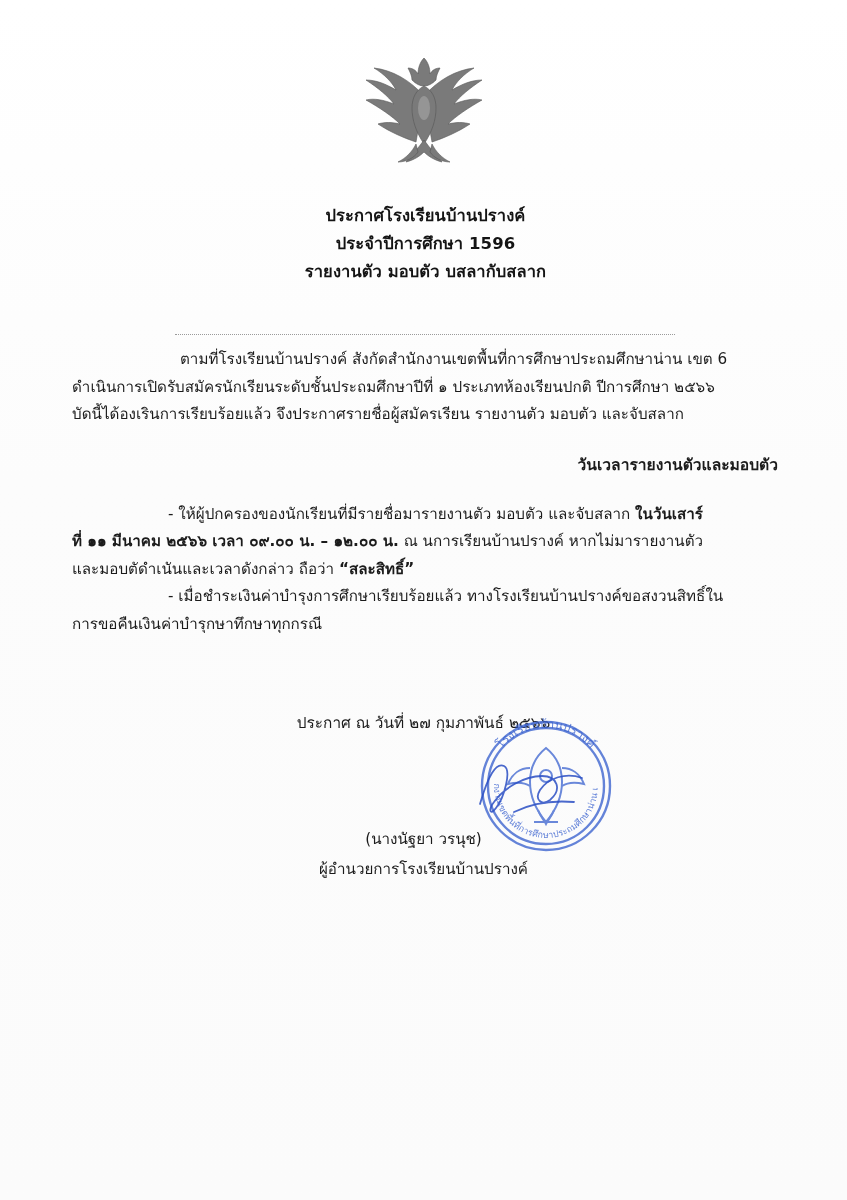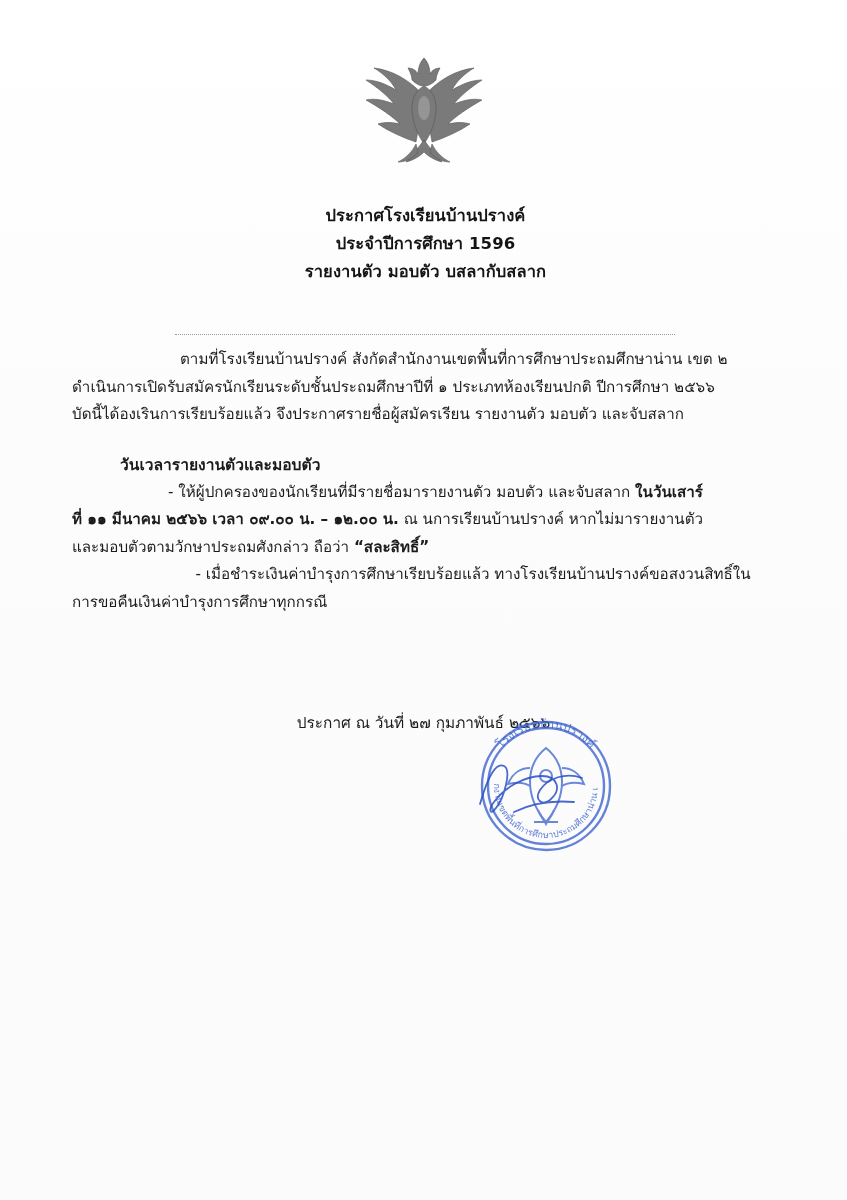--- a/index.html
+++ b/index.html
@@ -80,29 +80,30 @@
   }
   .indent-first {
     text-indent: 108px;
   }
   .sub-head {
     margin-top: 22px;
     margin-left: 48px;
     font-size: 15.6px;
     font-weight: bold;
     line-height: 28px;
+    text-align: right;
   }
   .spaced {
+    margin-top: 22px;
   }
   .dash-indent {
     text-indent: 96px;
   }
   .dash-indent2 {
     text-indent: 96px;
-    text-align: center;
   }
   b.em { font-weight: bold; }
 
   
   .announce {
     position: absolute;
     top: 710px;
     left: 0;
     right: 0;
     text-align: center;
@@ -173,38 +174,38 @@
 
   <div class="head-block">
     <div class="head-line">ประกาศโรงเรียนบ้านปรางค์</div>
     <div class="head-line">ประจำปีการศึกษา 1596</div>
     <div class="head-line">รายงานตัว มอบตัว บสลากับสลาก</div>
   </div>
 
   <div class="divider"></div>
 
   <div class="body-block">
-    <div class="para indent-first">ตามที่โรงเรียนบ้านปรางค์ สังกัดสำนักงานเขตพื้นที่การศึกษาประถมศึกษาน่าน เขต ๒</div>
+    <div class="para indent-first">ตามที่โรงเรียนบ้านปรางค์ สังกัดสำนักงานเขตพื้นที่การศึกษาประถมศึกษาน่าน เขต 6</div>
     <div class="para">ดำเนินการเปิดรับสมัครนักเรียนระดับชั้นประถมศึกษาปีที่ ๑ ประเภทห้องเรียนปกติ ปีการศึกษา ๒๕๖๖</div>
     <div class="para">บัดนี้ได้องเรินการเรียบร้อยแล้ว จึงประกาศรายชื่อผู้สมัครเรียน รายงานตัว มอบตัว และจับสลาก</div>
 
     <div class="sub-head">วันเวลารายงานตัวและมอบตัว</div>
 
     <div class="para spaced dash-indent">
       <span>- ให้ผู้ปกครองของนักเรียนที่มีรายชื่อมารายงานตัว มอบตัว และจับสลาก </span><b class="em">ในวันเสาร์</b>
     </div>
     <div class="para">
       <b class="em">ที่ ๑๑ มีนาคม  ๒๕๖๖ เวลา ๐๙.๐๐ น. – ๑๒.๐๐ น.</b><span> ณ นการเรียนบ้านปรางค์  หากไม่มารายงานตัว</span>
     </div>
     <div class="para">
-      <span>และมอบตัวตามวักษาประถมศังกล่าว ถือว่า </span><b class="em">“สละสิทธิ์”</b>
+      <span>และมอบตัดำเนันและเวลาดังกล่าว ถือว่า </span><b class="em">“สละสิทธิ์”</b>
     </div>
 
     <div class="para dash-indent2">- เมื่อชำระเงินค่าบำรุงการศึกษาเรียบร้อยแล้ว ทางโรงเรียนบ้านปรางค์ขอสงวนสิทธิ์ใน</div>
-    <div class="para">การขอคืนเงินค่าบำรุงการศึกษาทุกกรณี</div>
+    <div class="para">การขอคืนเงินค่าบำรุกษาทึกษาทุกกรณี</div>
   </div>
 
   <div class="announce">ประกาศ  ณ วันที่ ๒๗ กุมภาพันธ์ ๒๕๖๖</div>
 
   <div class="stamp">
     <svg width="160" height="160" viewBox="0 0 160 160">
       <defs>
         <path id="arcTop" d="M 22 80 A 58 58 0 0 1 138 80"></path>
         <path id="arcBot" d="M 28 80 A 52 52 0 0 0 132 80"></path>
       </defs>
@@ -234,14 +235,18 @@
 
   <div class="hand-sign">
     <svg width="140" height="90" viewBox="0 0 140 90">
       <g fill="none" stroke="#2b4fc4" stroke-width="1.8" opacity="0.85" stroke-linecap="round">
         <path d="M10 62 C18 34 26 20 34 24 C42 28 34 56 26 66 C20 74 18 68 24 60 C34 46 54 34 72 34 C88 34 92 48 80 58 C72 64 64 58 70 48 C78 36 96 30 112 36"></path>
         <path d="M44 70 C60 62 80 58 104 60"></path>
       </g>
     </svg>
   </div>
 
+  <div class="sign-block">
+    <div>(นางนัฐยา  วรนุช)</div>
+    <div>ผู้อำนวยการโรงเรียนบ้านปรางค์</div>
+  </div>
 
 </div>
 
 </body></html>

